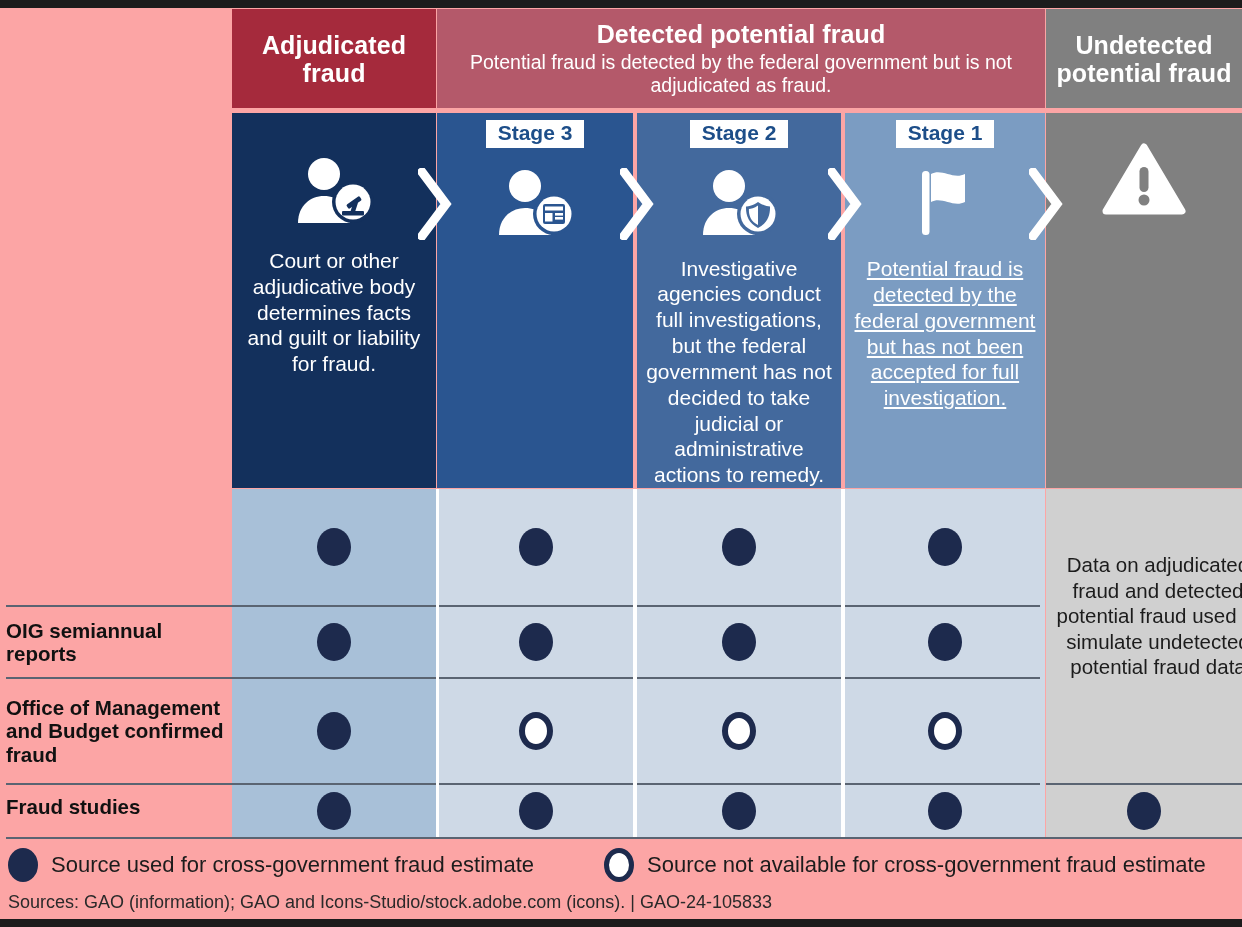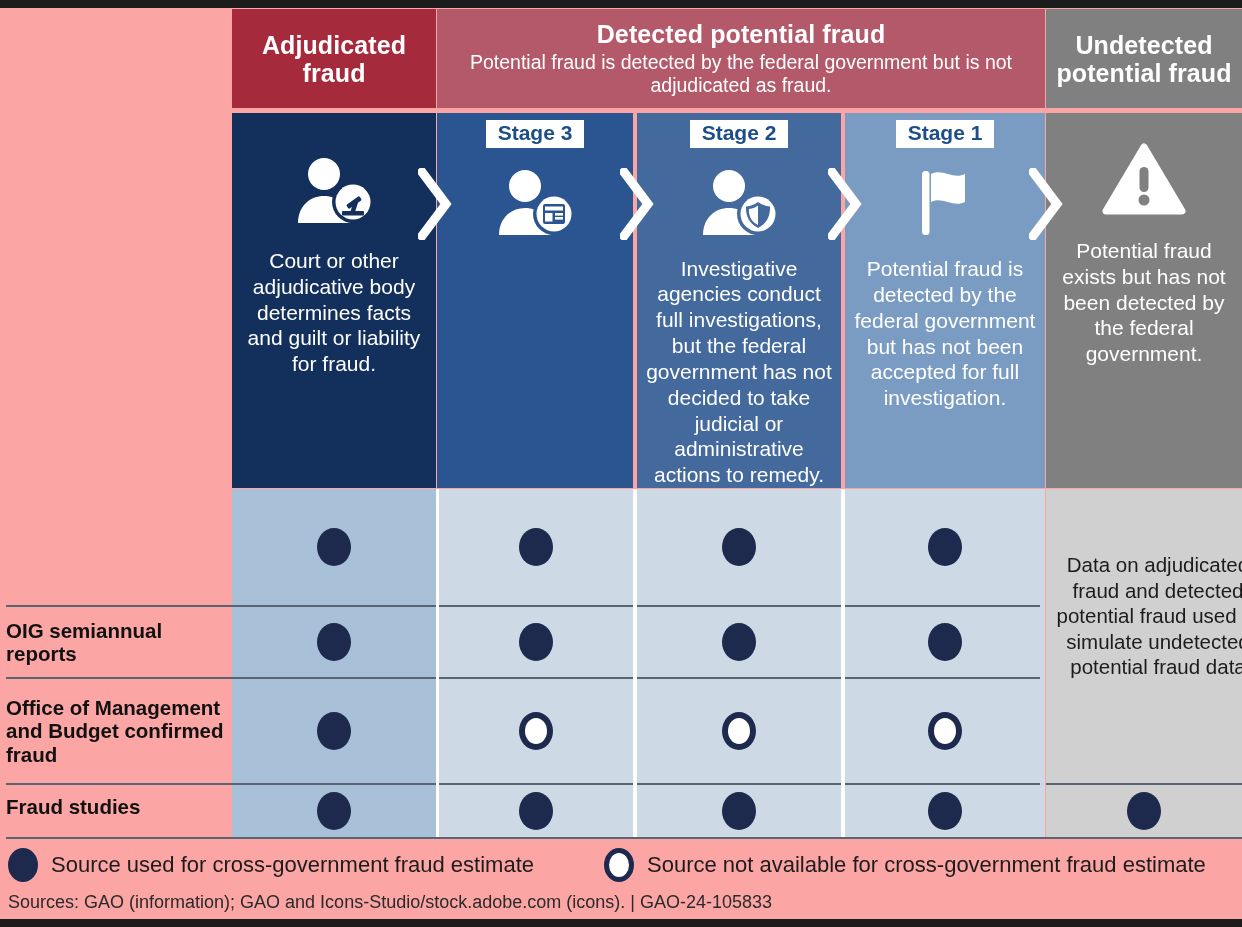--- a/index.html
+++ b/index.html
@@ -132,40 +132,39 @@
         <path d="M7 66c0-17 12-27 26-27s26 10 26 27z" fill="#ffffff"></path>
         <circle cx="62" cy="45" r="21" fill="#43699d"></circle>
         <circle cx="62" cy="45" r="17.5" fill="#ffffff"></circle>
         <path d="M62 33c5 3.5 9.5 4.5 12 4.6 .3 9-2.6 16.5-12 21.4-9.4-4.9-12.3-12.4-12-21.4 2.5-.1 7-1.1 12-4.6z" fill="#43699d"></path>
         <path d="M62 36.5c-3.8 2.6-7.2 3.4-9.1 3.5-.2 6.8 2 12.4 9.1 16.1z" fill="#ffffff"></path>
       </svg>
     </div>
     <div class="coldesc dark">Investigative agencies conduct full investigations, but the federal government has not decided to take judicial or administrative actions to remedy.</div>
   </div>
 
-  <div class="abs stagecol" style="left:845px;top:113px;width:200px;height:375px;background:#7b9cc2;">
+  <div class="abs stagecol" style="left:845px;top:113px;width:200px;height:375px;background:#7b9cc2;text-decoration:underline;">
     <div class="stage-pill">Stage 1</div>
     <div class="iconwrap">
       <svg width="86" height="70" viewBox="0 0 86 70" aria-hidden="true">
         <rect x="20" y="4" width="7.5" height="64" rx="3.5" fill="#ffffff"></rect>
         <path d="M29 7c11-6 22 6 34 0v28c-12 6-23-6-34 0z" fill="#ffffff"></path>
       </svg>
     </div>
     <div class="coldesc dark">Potential fraud is detected by the federal government but has not been accepted for full investigation.</div>
   </div>
 
   <div class="abs stagecol" style="left:1046px;top:113px;width:196px;height:375px;background:#808080;">
     <div class="iconwrap" style="margin-top:28px;">
       <svg width="86" height="74" viewBox="0 0 86 74" aria-hidden="true">
         <path d="M43 6 L81 70 H5 Z" fill="#ffffff" stroke="#ffffff" stroke-width="7" stroke-linejoin="round"></path>
         <rect x="38.5" y="26" width="9" height="25" rx="4.5" fill="#808080"></rect>
         <circle cx="43" cy="59" r="5.5" fill="#808080"></circle>
       </svg>
     </div>
-    <div class="coldesc" style="color:#ffffff;margin-top:12px;">Potential fraud exists but has not been detected by the federal government.</div>
   </div>
 
   <div class="chev" style="left:418px;top:168px;">
     <svg width="34" height="72" viewBox="0 0 34 72">
         <path d="M4 4 L28 36 L4 68" fill="none" stroke="#ffffff" stroke-width="9" stroke-linecap="square"></path>
       </svg>
   </div>
   <div class="chev" style="left:620px;top:168px;">
     <svg width="34" height="72" viewBox="0 0 34 72">
         <path d="M4 4 L28 36 L4 68" fill="none" stroke="#ffffff" stroke-width="9" stroke-linecap="square"></path>

